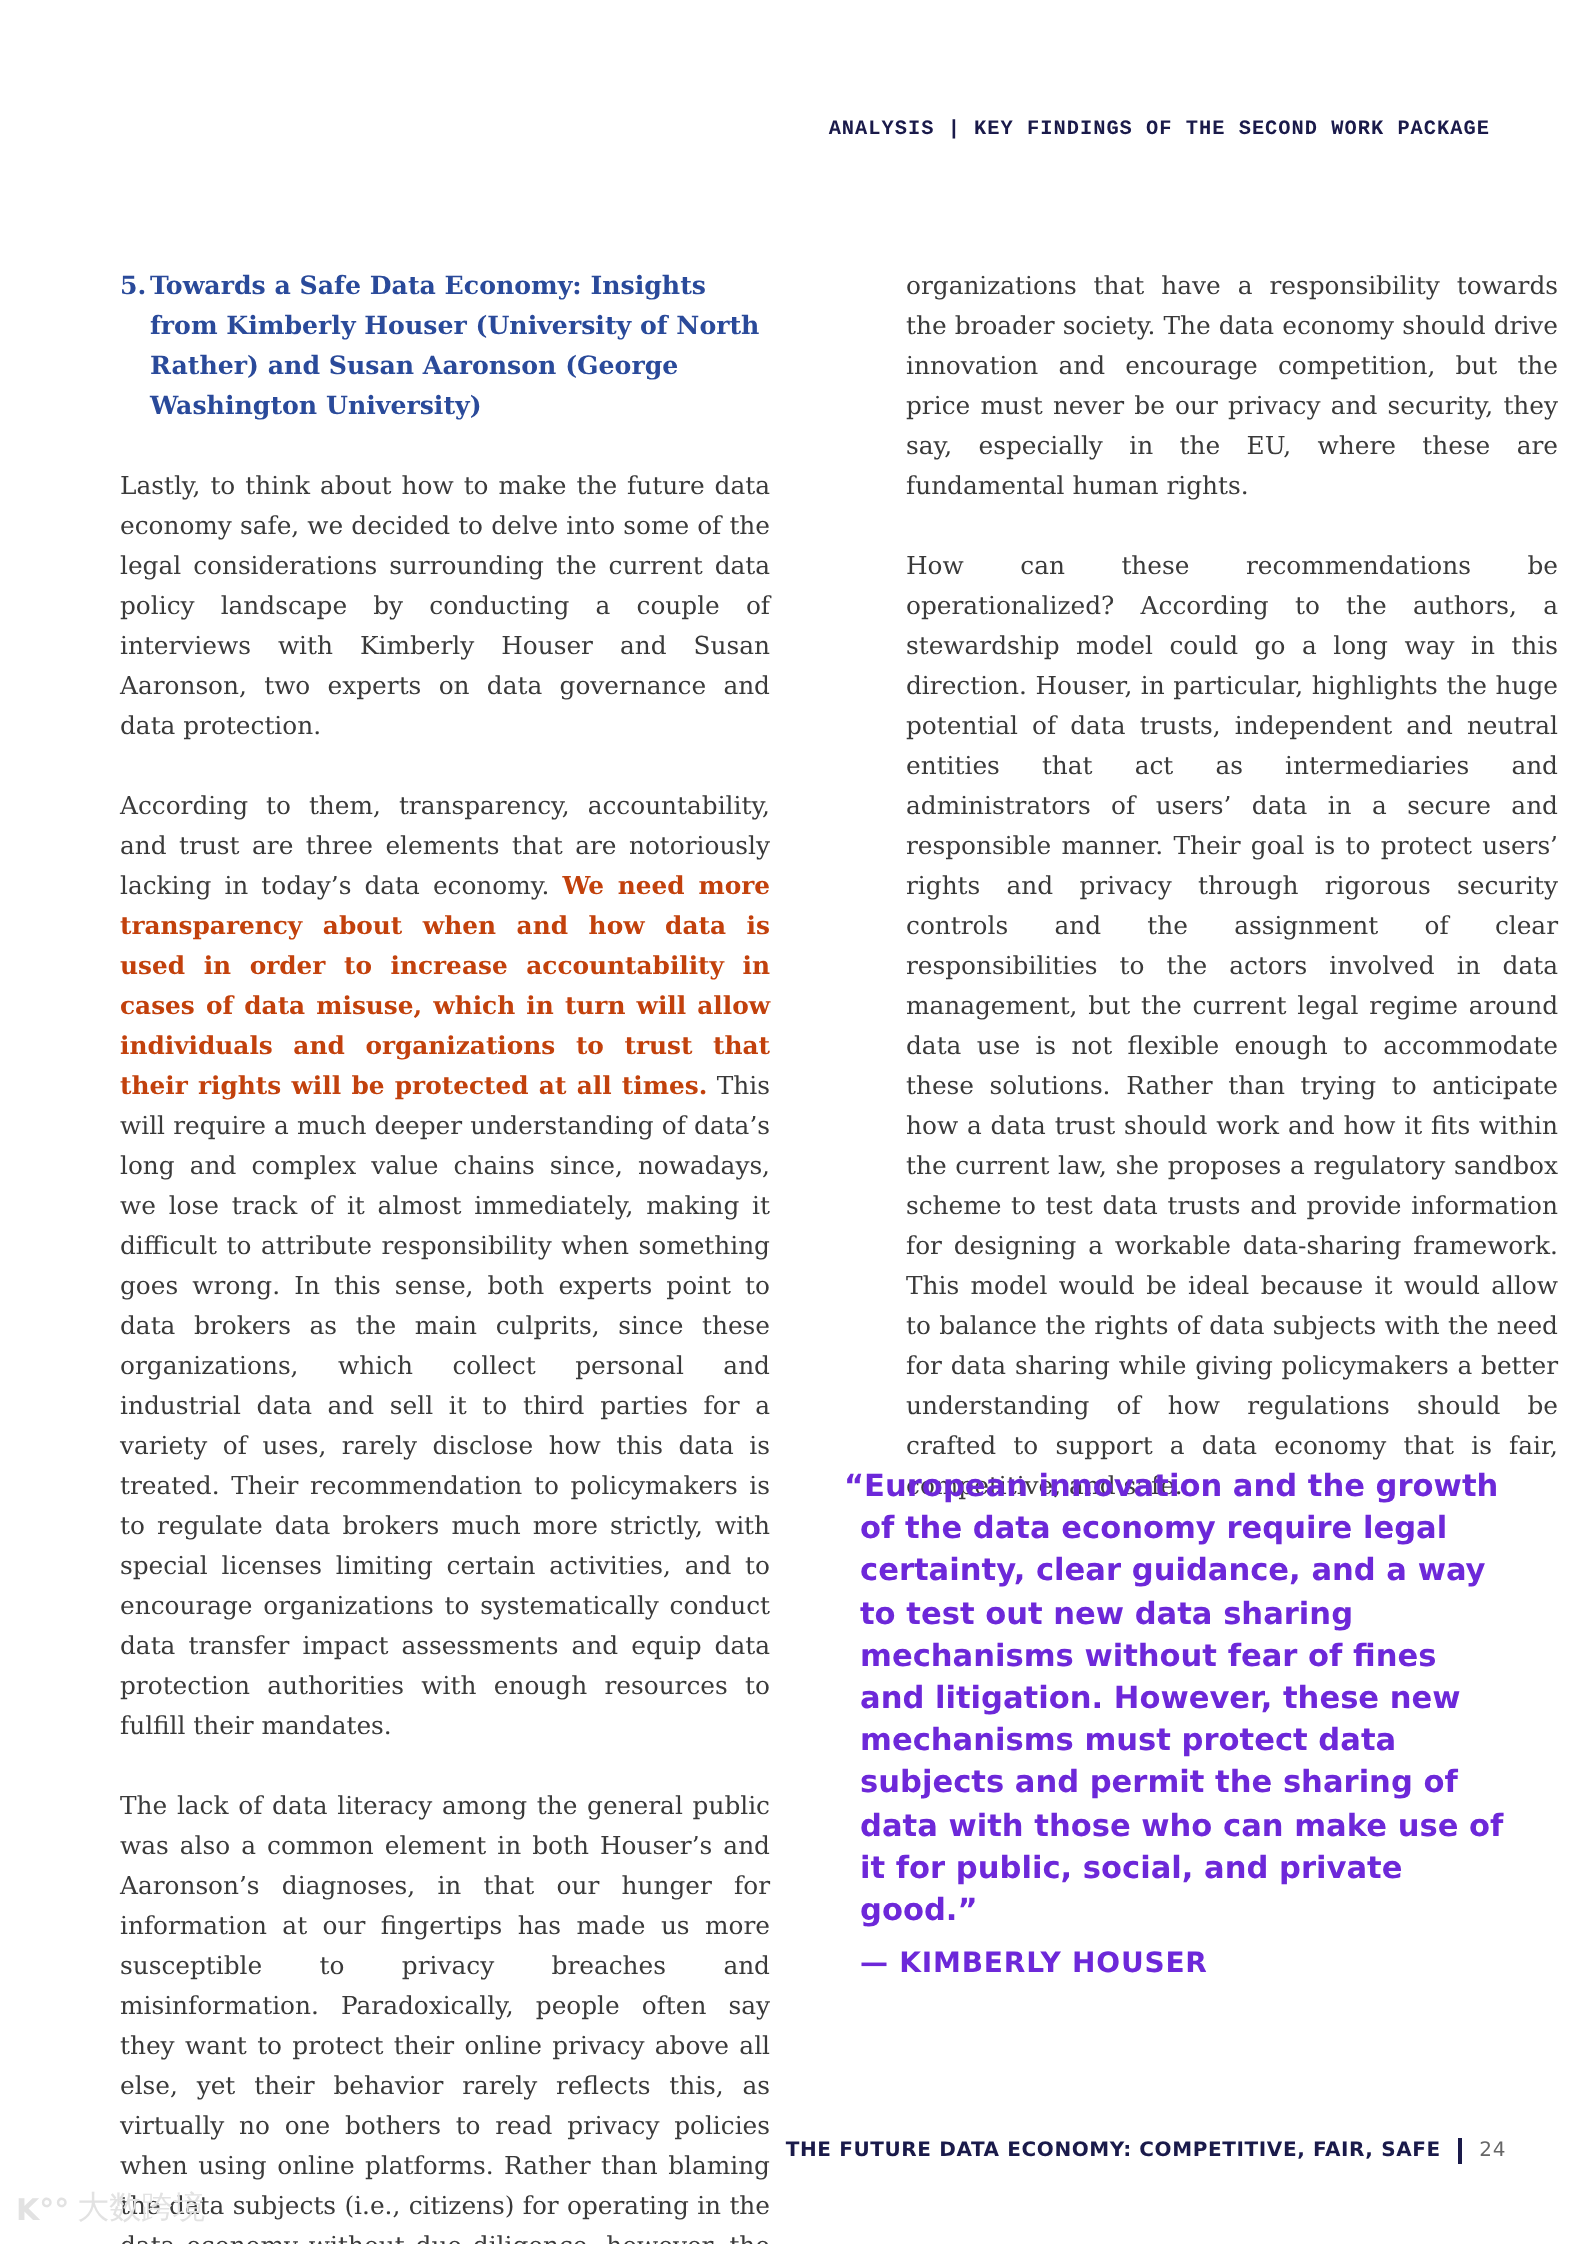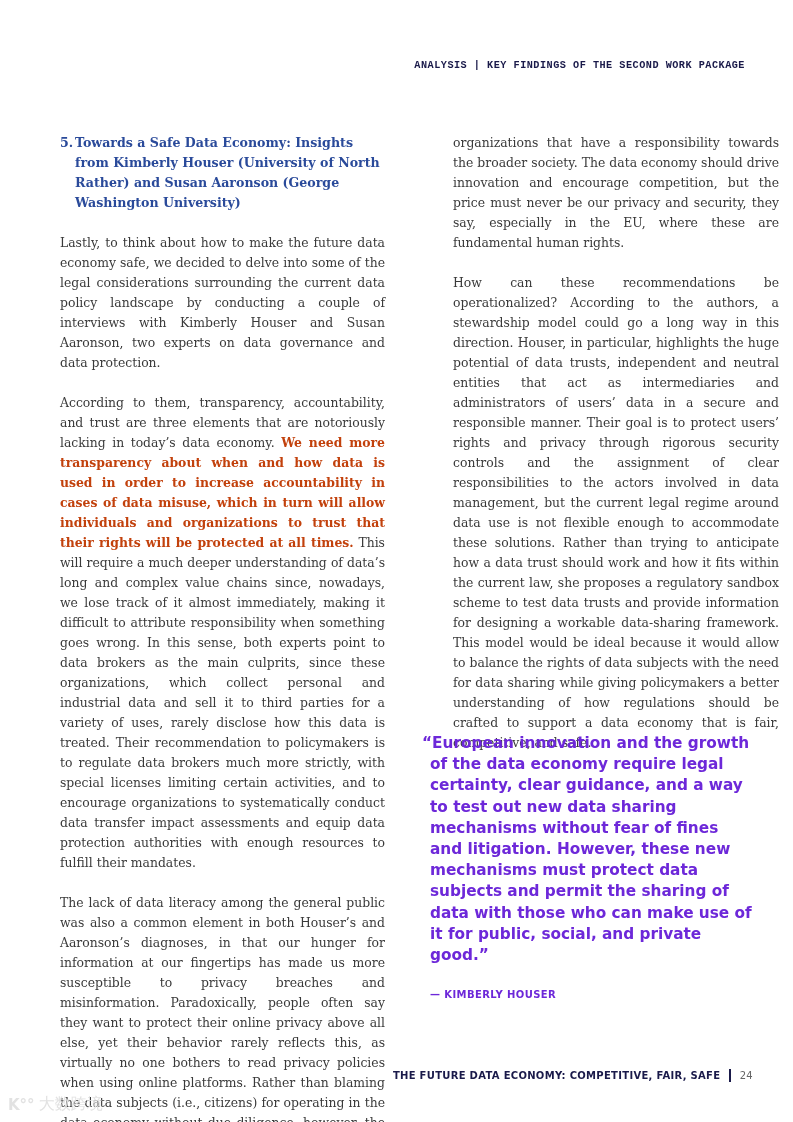--- a/index.html
+++ b/index.html
@@ -8,21 +8,21 @@
   .col { position:absolute; font-family:"DejaVu Serif", serif; font-size:12.4px; line-height:20px; color:#3a3a3a; text-align:justify; }
   .col-left { left:60px; top:133px; width:325px; }
   .col-right { left:407px; top:133px; width:326px;margin-left:46px; }
   .section-title { color:#2a4a9a; font-weight:bold; font-size:12.6px; line-height:20px; text-align:left; display:flex; margin:0 0 20px 0; }
   .section-title .num { flex:none; width:15px; }
   .section-title .txt { flex:1; }
   p { margin:0 0 20px 0; }
   .bold { font-weight:bold; color:#c2410c; }
   .quote { position:absolute; left:422px; top:733px; width:330px; font-family:"DejaVu Sans", sans-serif; font-size:15.3px; line-height:21.2px; color:#6d28d9;font-weight:bold; }
   .quote .q-text { padding-left:8px; text-indent:-8px; }
-  .quote .q-author { margin-top:18px; padding-left:8px; font-size:10px; letter-spacing:0.4px; }
+  .quote .q-author { margin-top:6px; padding-left:8px; font-size:14px; letter-spacing:0.4px; }
   .footer { position:absolute; top:1069px; right:40px; font-family:"DejaVu Sans", sans-serif; font-size:10px; font-weight:bold; color:#1a1a4a; display:flex; align-items:center; letter-spacing:0.3px; }
   .footer .bar { width:1.3px; height:13px; background:#1a1a4a; margin:0 9px; }
   .footer .page { font-weight:normal; color:#666;text-align:right; }
   .watermark { position:absolute; left:8px; top:1094px; font-family:"DejaVu Sans", sans-serif; font-size:16px; color:#e2e2e2; display:flex; align-items:center; gap:4px; }
   .watermark .logo { font-weight:bold; font-size:15px; }
 </style>
 </head>
 <body>
 
 <div class="header">ANALYSIS  |  KEY FINDINGS OF THE SECOND WORK PACKAGE</div>

